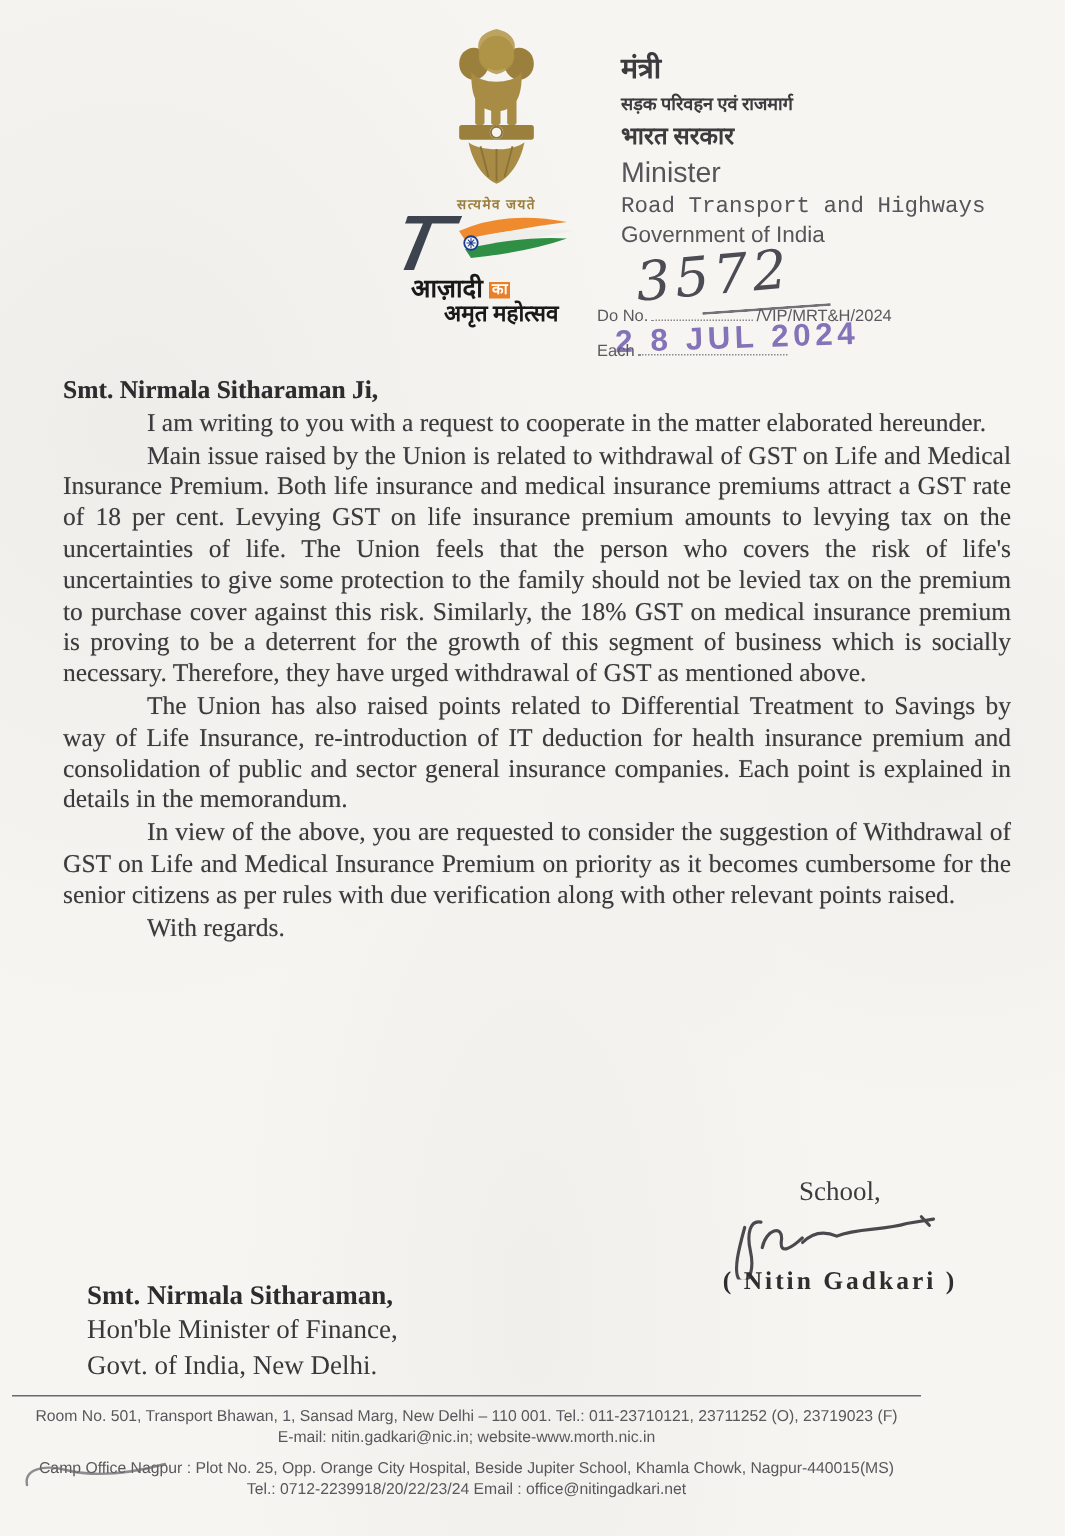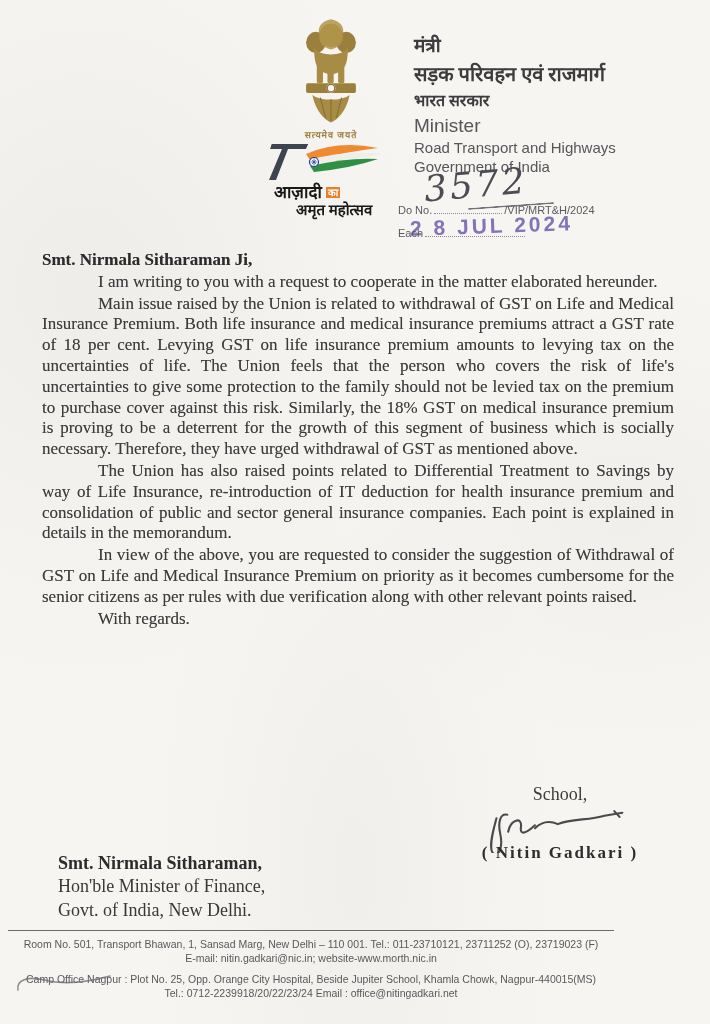--- a/index.html
+++ b/index.html
@@ -19,24 +19,24 @@
            font-family:"Liberation Serif",serif;}
   .emblem-block{position:absolute;left:283px;top:14px;width:96px;text-align:center;}
   .motto{font-size:9px;font-weight:700;color:#9a7f3e;margin-top:-2px;letter-spacing:1px;}
   .azadi-block{position:absolute;left:266px;top:138px;width:150px;}
   .azadi-75{position:relative;height:46px;}
   .azadi-text1{font-size:17px;font-weight:700;color:#191919;margin-left:8px;line-height:1;}
   .azadi-ka{font-size:10px;font-weight:700;color:#fff;background:#e97f26;padding:0 2px;vertical-align:2px;}
   .azadi-text2{font-size:15px;font-weight:700;color:#191919;margin-left:30px;line-height:1.2;}
   .office-block{position:absolute;right:26px;top:32px;width:270px;text-align:left;color:#3c3c3e;}
   .office-block .hi1{font-size:19px;font-weight:700;}
-  .office-block .hi2{font-size:20px;font-weight:700;margin-top:2px;}
+  .office-block .hi2{font-size:12px;font-weight:700;margin-top:2px;}
   .office-block .hi3{font-size:16px;font-weight:700;margin-top:2px;}
   .office-block .en1{font-size:19px;color:#55555a;margin-top:4px;font-family:"Liberation Sans",sans-serif;}
-  .office-block .en2{font-size:15px;color:#55555a;margin-top:2px;font-family:Liberation Sans, sans-serif;}
+  .office-block .en2{font-size:15px;color:#55555a;margin-top:2px;font-family:Liberation Mono, monospace;}
   .office-block .en3{font-size:15px;color:#55555a;margin-top:2px;font-family:"Liberation Sans",sans-serif;}
   
   .ref-number{position:absolute;left:424px;top:164px;font-size:36px;color:#4c4c55;
     font-family:"DejaVu Serif",serif;font-style:italic;transform:rotate(-5deg);letter-spacing:3px;}
   .ref-underline{position:absolute;left:468px;top:205px;width:86px;height:0;
     border-top:2px solid #52525a;transform:rotate(-4deg);border-radius:2px;opacity:.8;}
   .refline{position:absolute;left:398px;top:204px;font-size:11px;color:#5a5a5e;
     font-family:"Liberation Sans",sans-serif;}
   .dotfill{display:inline-block;width:68px;border-bottom:1px dotted #8a8a8e;height:9px;margin:0 2px;}
   .dotfill.wide{width:100px;}

